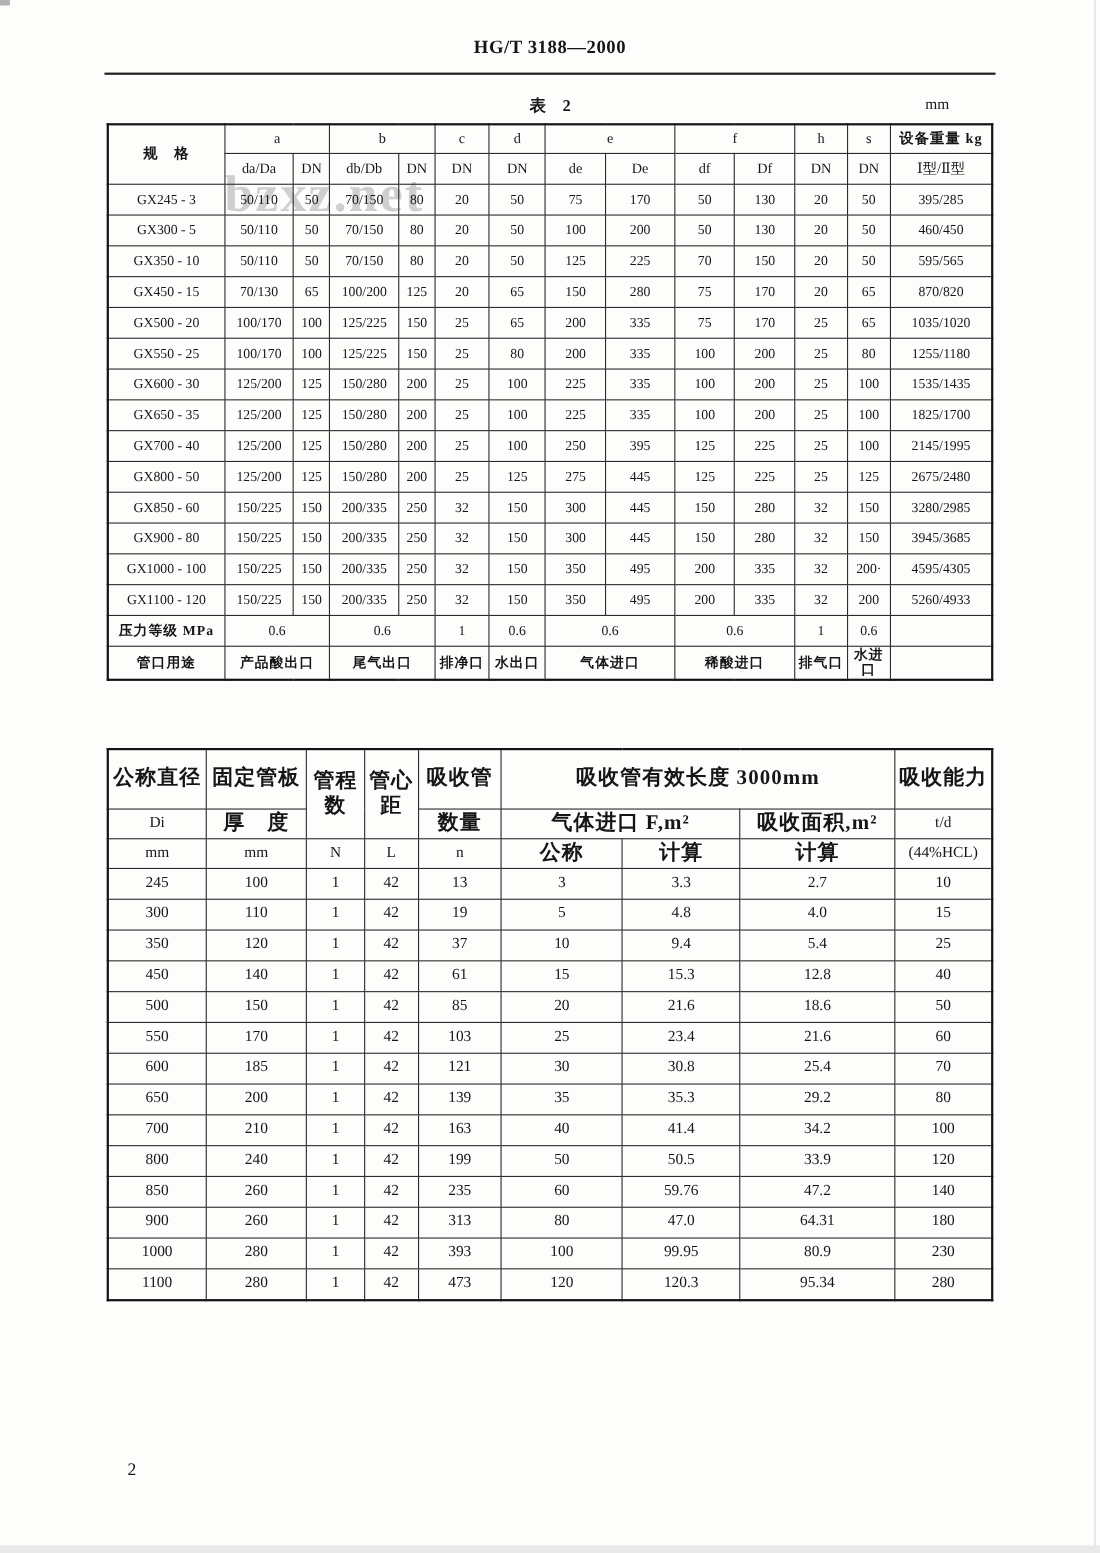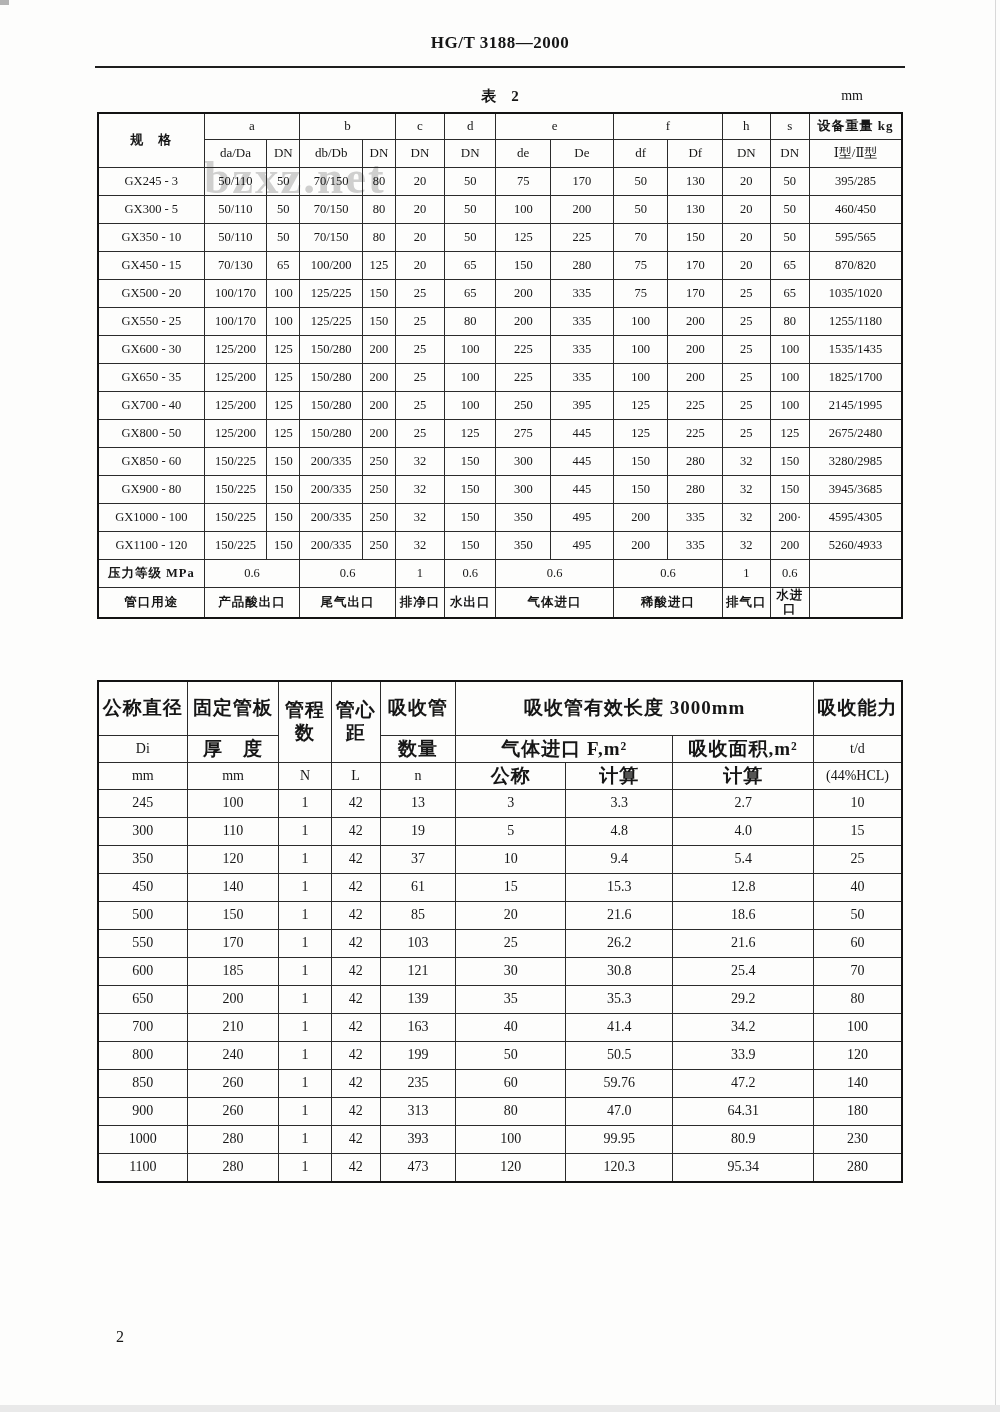--- a/index.html
+++ b/index.html
@@ -474,21 +474,21 @@
           <td>18.6</td>
           <td>50</td>
         </tr>
           <tr>
           <td>550</td>
           <td>170</td>
           <td>1</td>
           <td>42</td>
           <td>103</td>
           <td>25</td>
-          <td>26.2</td>
+          <td>23.4</td>
           <td>21.6</td>
           <td>60</td>
         </tr>
           <tr>
           <td>600</td>
           <td>185</td>
           <td>1</td>
           <td>42</td>
           <td>121</td>
           <td>30</td>

